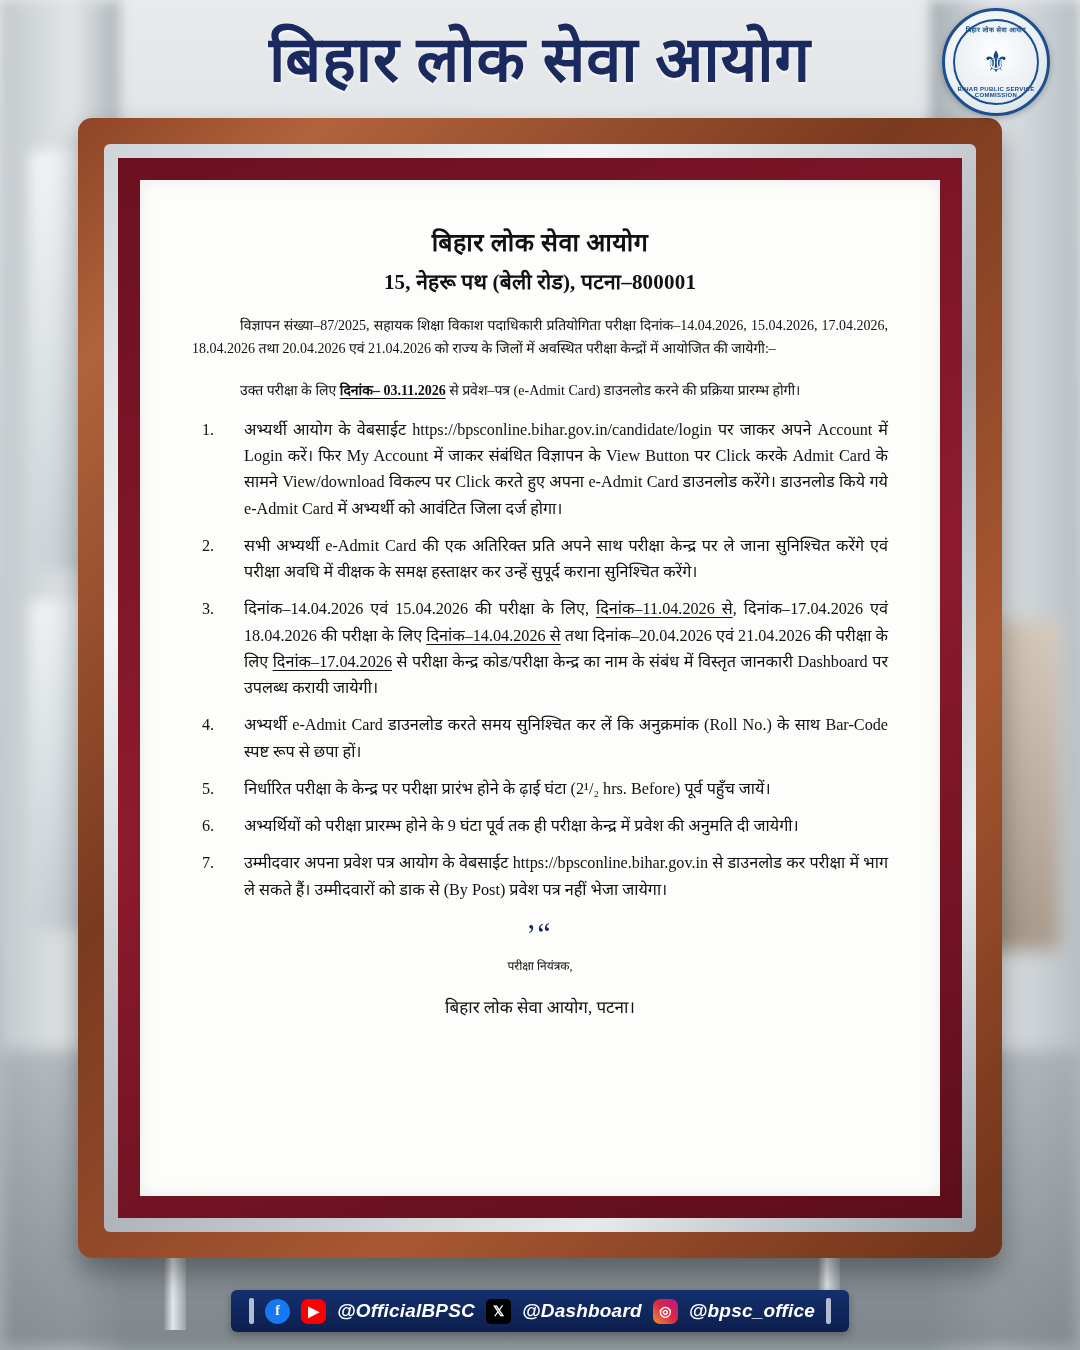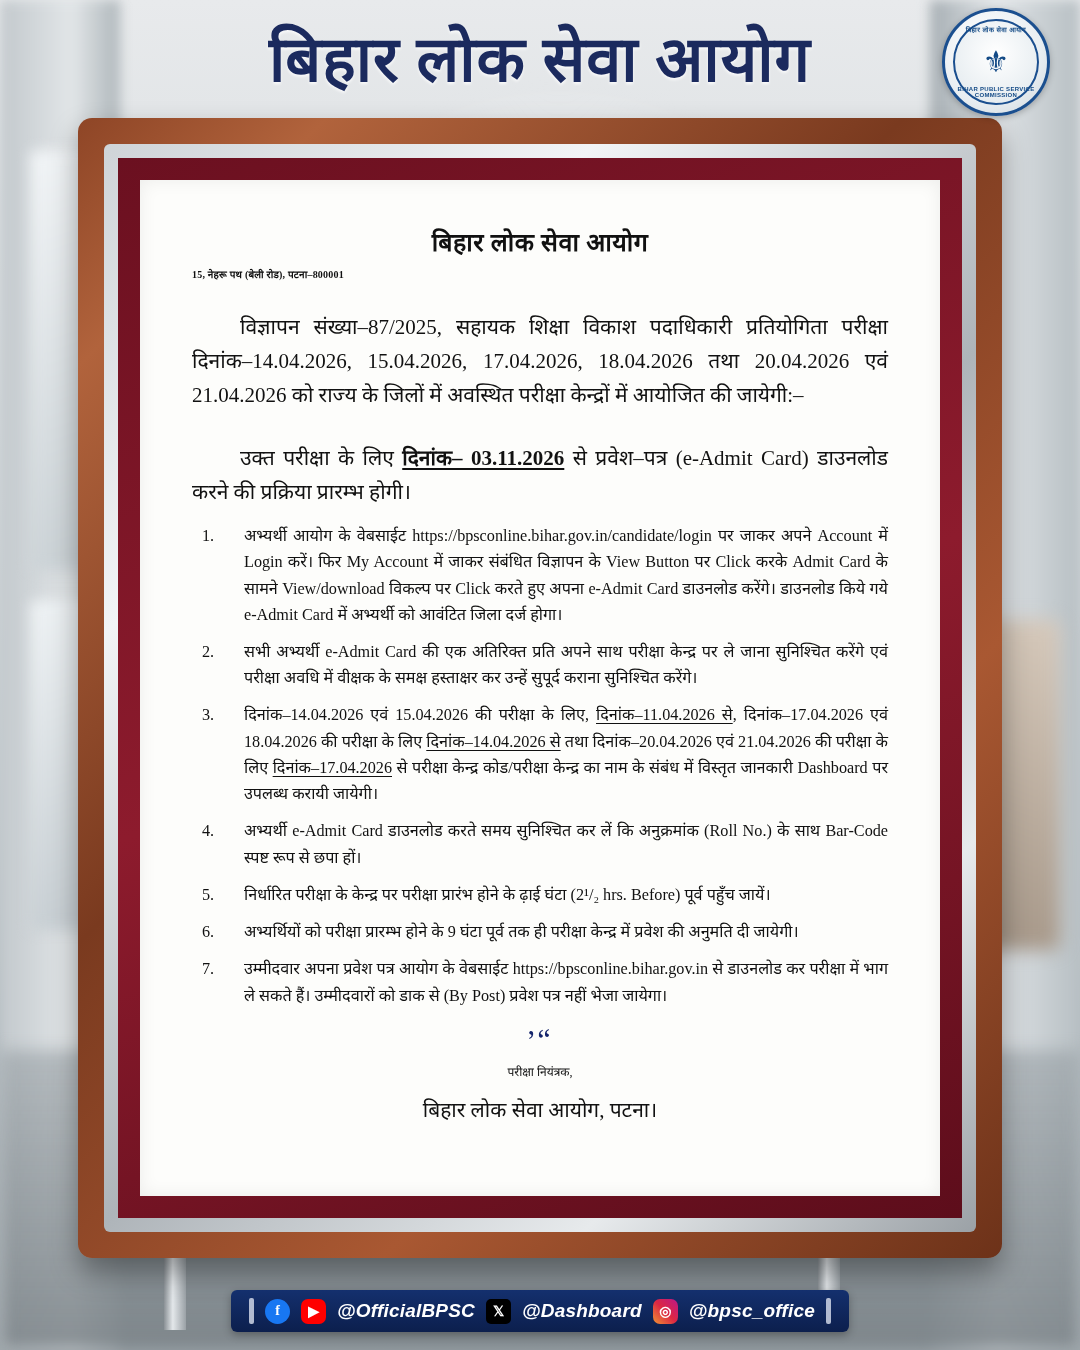--- a/index.html
+++ b/index.html
@@ -63,35 +63,35 @@
     box-shadow:inset 0 0 18px rgba(0,0,0,.07);padding:44px 52px 26px 52px;overflow:hidden;}
 
   .legs{position:absolute;left:78px;top:1240px;width:924px;height:90px;z-index:4;}
   .leg{position:absolute;top:0;width:22px;height:90px;
     background:linear-gradient(90deg,#8b9196,#e3e7ea 40%,#9aa1a6);}
   .leg.l{left:86px;} .leg.r{left:740px;}
 
   
   .notice{font-family:"Liberation Serif", serif;color:#111;}
   .n-title{text-align:center;font-size:25px;font-weight:700;letter-spacing:.5px;}
-  .n-addr{font-size:10px;font-weight:700;margin-top:9px;letter-spacing:.2px;}
+  .n-addr{text-align:center;font-size:21px;font-weight:700;margin-top:9px;letter-spacing:.2px;}
   .n-sub{text-align:center;font-size:19px;font-weight:700;margin-top:13px;text-decoration:underline;text-underline-offset:4px;}
-  .para{font-size:21px;line-height:1.62;text-align:justify;margin-top:29px;}
+  .para{font-size:14px;line-height:1.62;text-align:justify;margin-top:20px;}
   .para.indent{text-indent:48px;}
   .u{text-decoration:underline;text-underline-offset:3px;}
   .b{font-weight:700;}
   ol.items{list-style:none;margin-top:14px;}
   ol.items li{display:flex;font-size:16.2px;line-height:1.62;margin-bottom:11px;}
   .num{width:52px;flex:0 0 52px;padding-left:10px;}
   .itxt{flex:1;text-align:justify;}
   .sign{margin-top:14px;text-align:center;}
   .sign-mark{font-family:"Liberation Serif", serif;font-size:30px;color:#14246b;
     transform:rotate(-7deg);display:inline-block;letter-spacing:1px;}
   .sign-l1{font-size:12px;margin-top:6px;}
-  .sign-l2{font-size:21px;margin-top:15px;}
+  .sign-l2{font-size:17px;margin-top:21px;}
 
   
   .footer{position:absolute;left:0;bottom:16px;width:1080px;height:46px;z-index:7;
     display:flex;align-items:center;justify-content:center;}
   .fbar{display:flex;align-items:center;gap:11px;
     background:linear-gradient(180deg,#14306e,#0c1f4d);border-radius:6px;
     padding:8px 18px;box-shadow:0 3px 8px rgba(0,0,0,.3);}
   .fbar .sep{width:5px;height:26px;background:#cfd6e6;border-radius:2px;opacity:.85;}
   .ic{width:25px;height:25px;border-radius:6px;display:flex;align-items:center;
      justify-content:center;color:#fff;font-size:14px;font-weight:700;}

